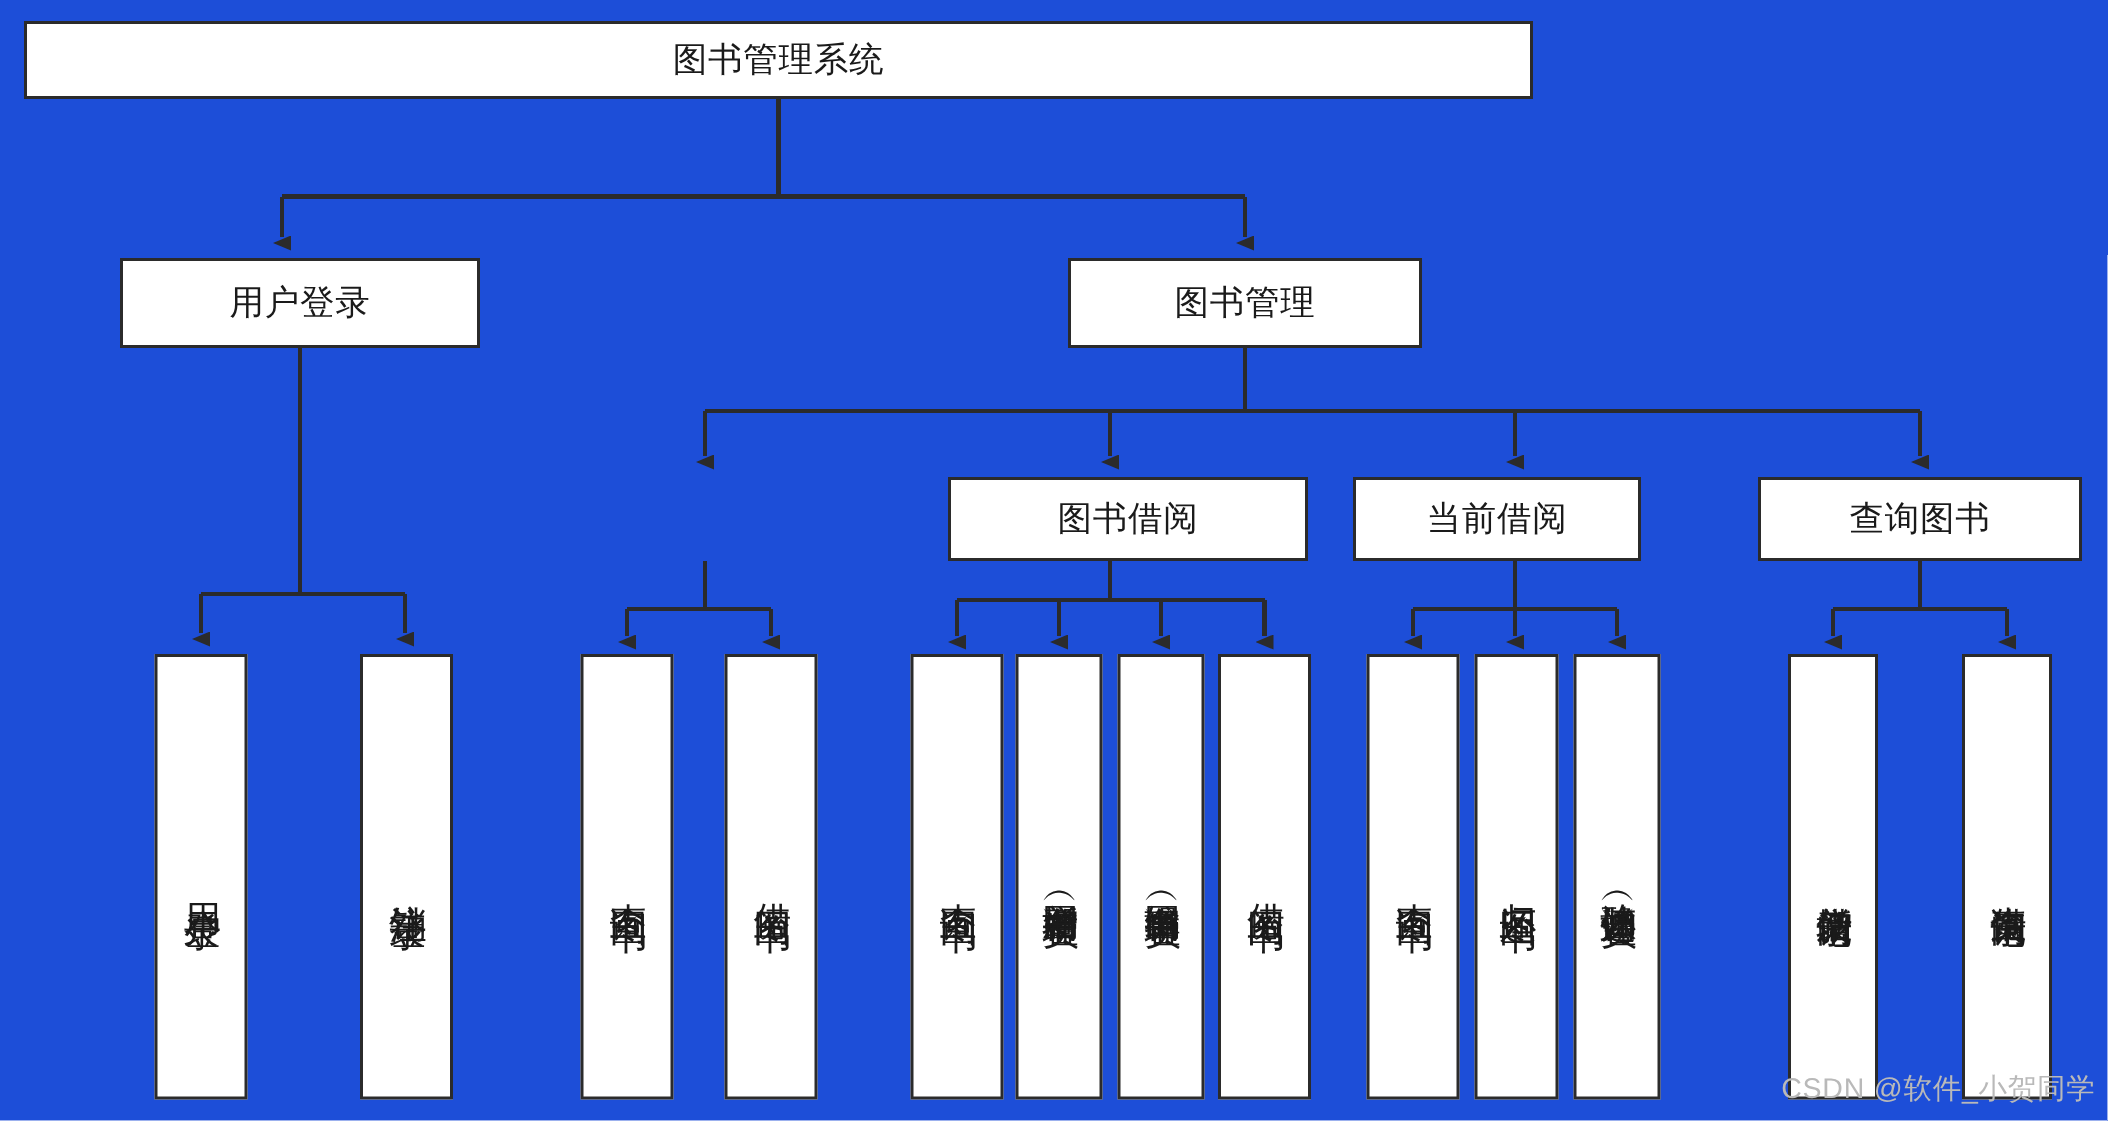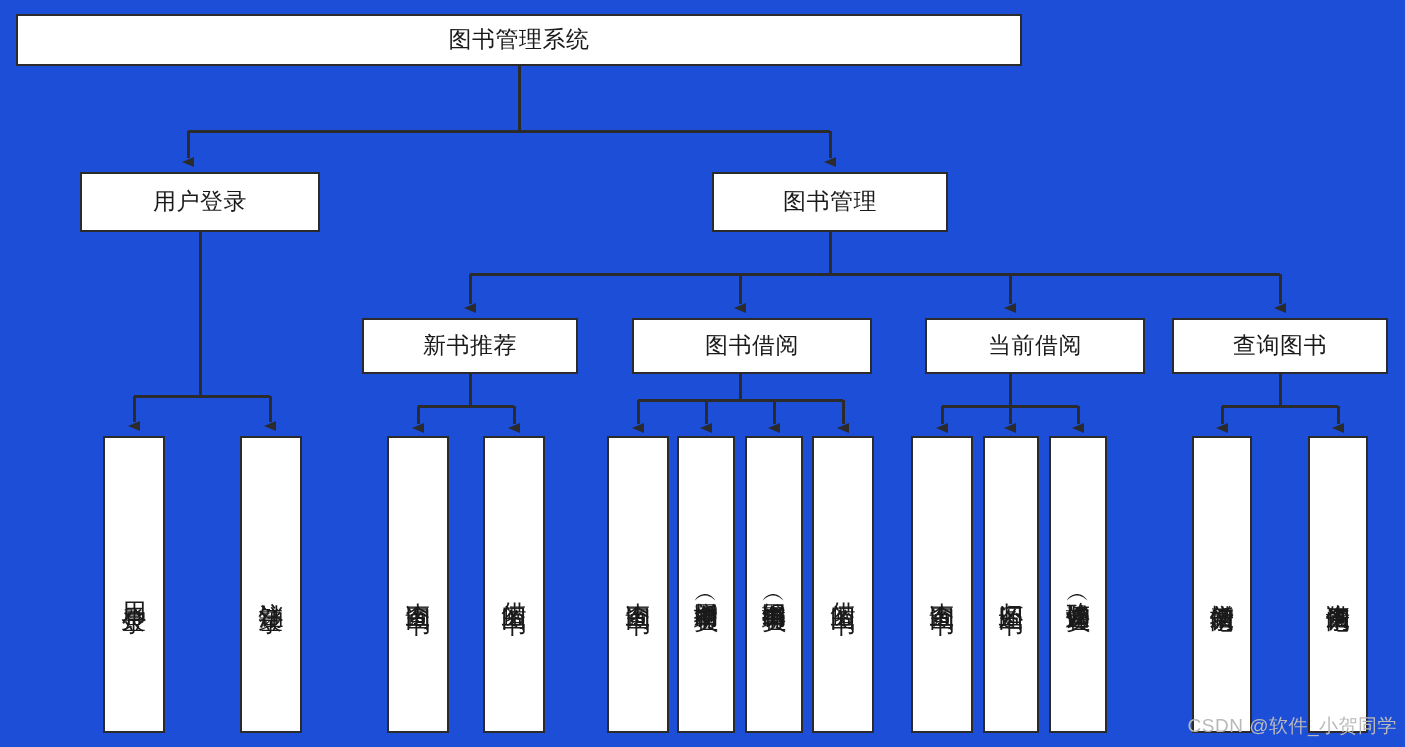--- a/index.html
+++ b/index.html
@@ -154,27 +154,24 @@
     <span class="node-label">图书管理系统</span>
   </div>
 
   <div class="node horizontal lvl2" style="left:80px; width:240px;">
     <span class="node-label">用户登录</span>
   </div>
   <div class="node horizontal lvl2" style="left:712px; width:236px;font-family:Liberation Serif, serif;">
     <span class="node-label">图书管理</span>
   </div>
 
-  <div class="node horizontal lvl3" style="left:362px; width:216px;">
-    <span class="node-label">新书推荐</span>
-  </div>
   <div class="node horizontal lvl3" style="left:632px; width:240px;">
     <span class="node-label">图书借阅</span>
   </div>
-  <div class="node horizontal lvl3" style="left:902px; width:220px;margin-left:23px;">
+  <div class="node horizontal lvl3" style="left:902px; width:192px;">
     <span class="node-label">当前借阅</span>
   </div>
   <div class="node horizontal lvl3" style="left:1172px; width:216px;">
     <span class="node-label">查询图书</span>
   </div>
 
   <div class="node leaf" style="left:103px; width:62px;">
     <span class="node-label">用户登录</span>
   </div>
   <div class="node leaf" style="left:240px; width:62px;">

